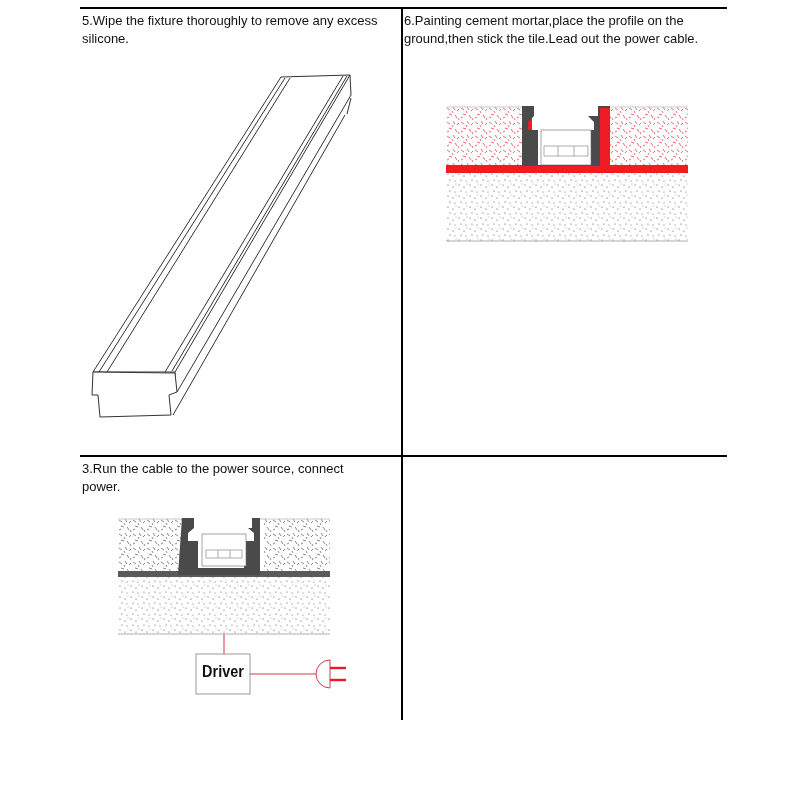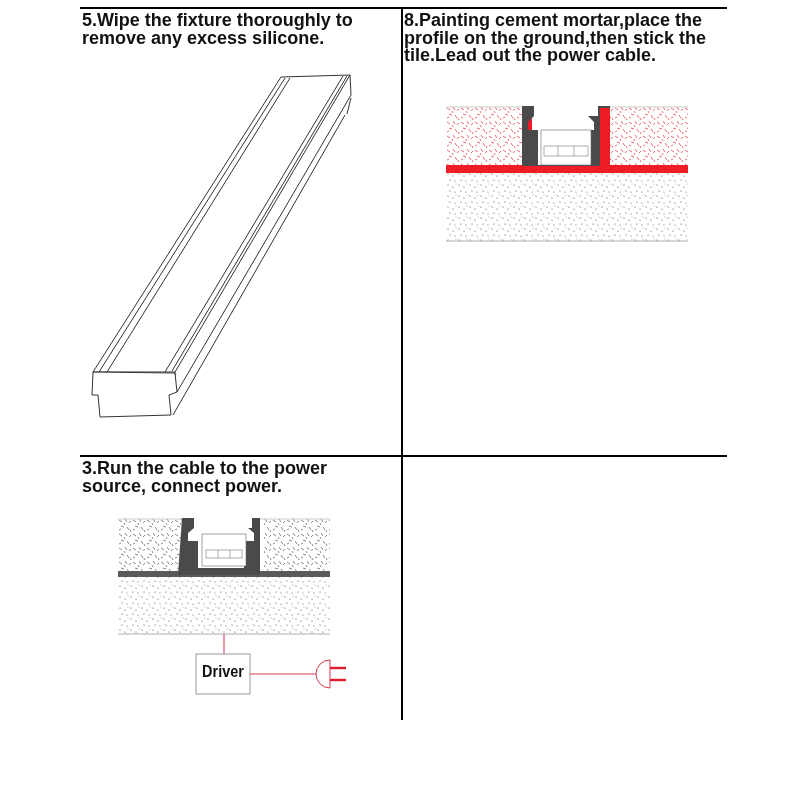--- a/index.html
+++ b/index.html
@@ -1,18 +1,18 @@
 <!DOCTYPE html>
 <html><head>
 <meta charset="utf-8">
 <style>
   html, body { margin:0; padding:0; background:#ffffff; }
   body { width:800px; height:800px; position:relative; overflow:hidden; font-family:"Liberation Sans", sans-serif; color:#111; }
   .rule { position:absolute; background:#000; }
-  .step-text { position:absolute; font-size:18px; line-height:17.5px; color:#111;font-weight:bold; }
+  .step-text { position:absolute; font-size:13px; line-height:17.5px; color:#111; }
   .fig { position:absolute; }
   .fig svg { display:block; }
 </style>
 </head>
 <body>
 
 <div class="rule" style="left:80px; top:7px; width:647px; height:2px;"></div>
 <div class="rule" style="left:401px; top:7px; width:2px; height:713px;"></div>
 <div class="rule" style="left:80px; top:455px; width:647px; height:2px;"></div>
 
@@ -32,21 +32,21 @@
       <line x1="90" y1="302" x2="90" y2="320"></line>
       <line x1="266" y1="25" x2="92" y2="322"></line>
       <line x1="260" y1="45" x2="88" y2="345"></line>
       <line x1="266" y1="28" x2="262" y2="44"></line>
 
       <polygon points="8,302 90,303 92,322 84,325 86,345 15,347 13,325 7,325" fill="#fff"></polygon>
     </g>
   </svg>
 </div>
 
-<div class="step-text" style="left:404px; top:12px; width:325px;">8.Painting cement mortar,place the profile on the ground,then stick the tile.Lead out the power cable.</div>
+<div class="step-text" style="left:404px; top:12px; width:325px;">6.Painting cement mortar,place the profile on the ground,then stick the tile.Lead out the power cable.</div>
 <div class="fig" style="left:446px; top:106px;">
   <svg width="244" height="140" viewBox="0 0 244 140">
     <defs>
       <pattern id="redSpeck" width="14" height="14" patternUnits="userSpaceOnUse">
         <path d="M1 2l3 2M7 1l2 3M11 5l2-2M3 8l3 1M9 9l2 3M1 12l2-1M12 12l1 2M6 5l1 2" stroke="#e8434a" stroke-width="0.8" fill="none"></path>
       </pattern>
       <pattern id="dotSpeck" width="11" height="11" patternUnits="userSpaceOnUse">
         <circle cx="2" cy="2" r="0.6" fill="#444"></circle>
           <circle cx="7" cy="4" r="0.6" fill="#444"></circle>
         <circle cx="4" cy="8" r="0.6" fill="#444"></circle>

